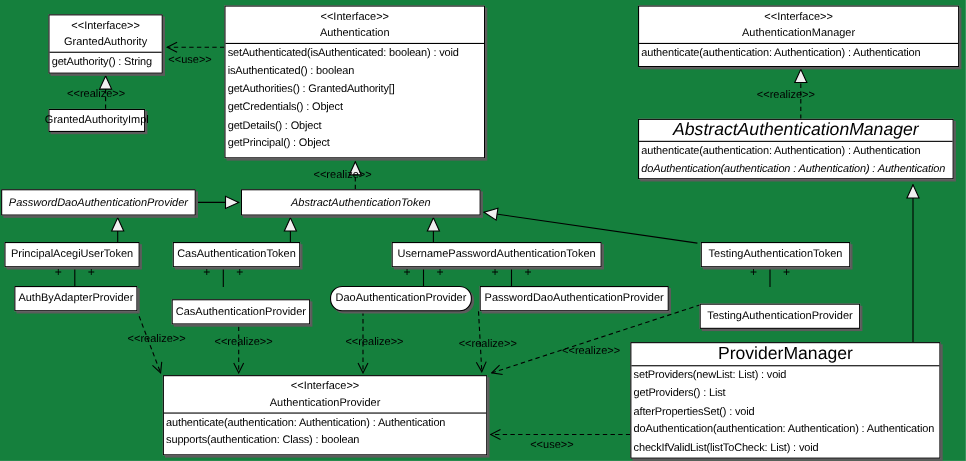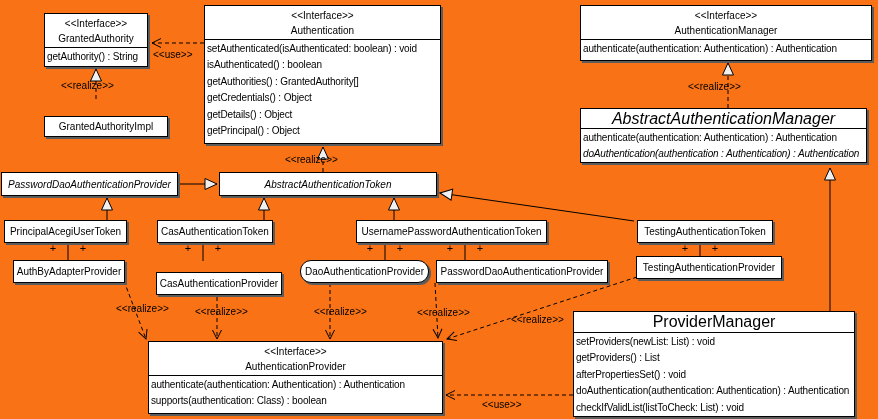--- a/index.html
+++ b/index.html
@@ -1,16 +1,16 @@
 <!DOCTYPE html>
 <html><head>
 <meta charset="utf-8">
 <style>
   html,body{margin:0;padding:0;}
-  .diagram{position:relative;width:878px;height:419px;background:#f97316;overflow:hidden;
+  .diagram{position:relative;width:878px;height:419px;background:#15803d;overflow:hidden;
            font-family:"Liberation Sans",sans-serif;color:#000;}
   svg.edges{position:absolute;left:0;top:0;z-index:1;}
   .uml-box{position:absolute;background:#fff;border:1px solid #000;box-shadow:2px 2px 0 #5c5c5c;
            z-index:2;box-sizing:border-box;}
   .title2{text-align:center;border-bottom:1px solid #000;padding-top:3px;height:34px;box-sizing:border-box;}
   .stereo{line-height:14px;font-size:10px;white-space:nowrap;}
   .cname{line-height:15px;font-size:10px;white-space:nowrap;}
   .title1{text-align:center;border-bottom:1px solid #000;font-size:16px;line-height:19px;
           height:20px;box-sizing:border-box;white-space:nowrap;}
   .title1.tall{line-height:20px;height:21px;}
@@ -66,21 +66,21 @@
   <div class="uml-box" style="left:44px;top:13px;width:104px;height:54px;">
     <div class="title2">
       <div class="stereo">&lt;&lt;Interface&gt;&gt;</div>
       <div class="cname">GrantedAuthority</div>
     </div>
     <div class="methods">
         <div class="method">getAuthority() : String</div>
       </div>
   </div>
 
-  <div class="uml-box simple" style="left:44px;top:99px;width:124px;height:21px;margin-top:17px;">
+  <div class="uml-box simple" style="left:44px;top:99px;width:88px;height:21px;">
     <span class="cname">GrantedAuthorityImpl</span>
   </div>
 
   <div class="uml-box" style="left:204px;top:5px;width:237px;height:139px;">
     <div class="title2">
       <div class="stereo">&lt;&lt;Interface&gt;&gt;</div>
       <div class="cname">Authentication</div>
     </div>
     <div class="methods">
         <div class="method">setAuthenticated(isAuthenticated: boolean) : void</div>
@@ -143,21 +143,21 @@
   </div>
 
   <div class="uml-box simple" style="left:300px;top:260px;width:129px;height:23px;border-radius:11px;">
     <span class="cname">DaoAuthenticationProvider</span>
   </div>
 
   <div class="uml-box simple" style="left:436px;top:260px;width:172px;height:23px;">
     <span class="cname">PasswordDaoAuthenticationProvider</span>
   </div>
 
-  <div class="uml-box simple" style="left:636px;top:256px;width:146px;height:23px;">
+  <div class="uml-box simple" style="left:636px;top:276px;width:146px;height:23px;">
     <span class="cname">TestingAuthenticationProvider</span>
   </div>
 
   <div class="uml-box" style="left:148px;top:341px;width:295px;height:73px;">
     <div class="title2">
       <div class="stereo">&lt;&lt;Interface&gt;&gt;</div>
       <div class="cname">AuthenticationProvider</div>
     </div>
     <div class="methods">
         <div class="method">authenticate(authentication: Authentication) : Authentication</div>

